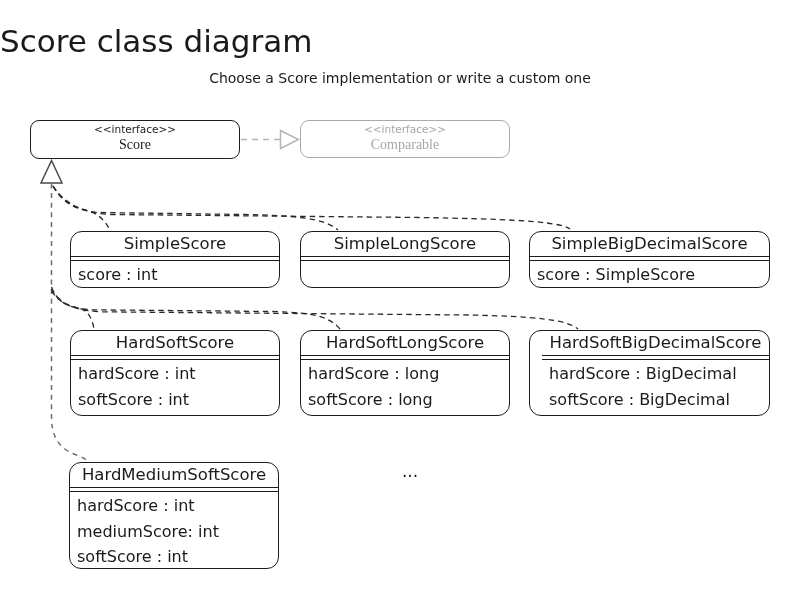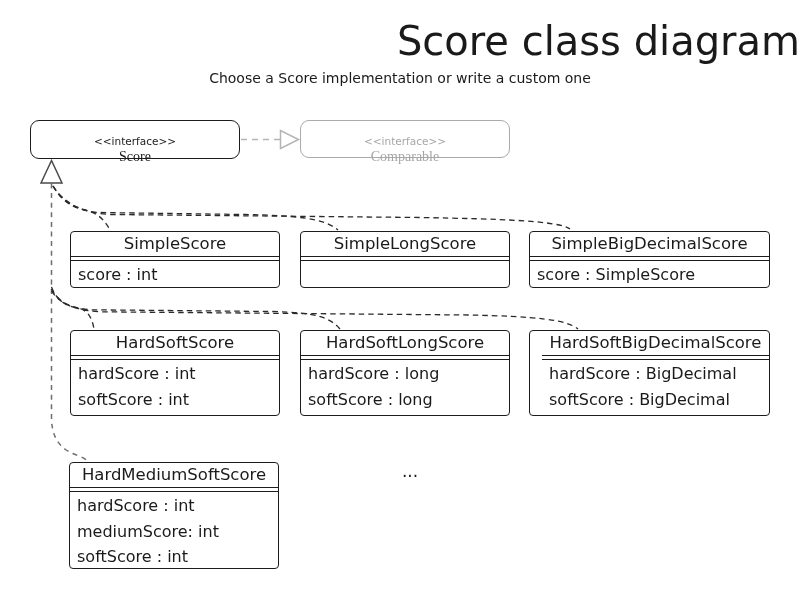--- a/index.html
+++ b/index.html
@@ -2,39 +2,39 @@
 <html><head>
 <meta charset="utf-8">
 <style>
   html,body { margin:0; padding:0; background:#ffffff; }
   .stage {
     position:relative; width:800px; height:600px; background:#ffffff;
     font-family:"DejaVu Sans", sans-serif; color:#1a1a1a; overflow:hidden;
   }
   .diagram-title {
     position:absolute; left:0; top:24px; width:800px;
-    text-align:right; font-size:40px; line-height:34px; font-weight:400;
+    text-align:left; font-size:31px; line-height:34px; font-weight:400;
   }
   .diagram-subtitle {
     position:absolute; left:0; top:70px; width:800px;
     text-align:center; font-size:14px; line-height:17px; font-weight:400;
   }
   .connector-layer { position:absolute; left:0; top:0; width:800px; height:600px; }
 
   .iface {
     position:absolute; box-sizing:border-box; background:#ffffff;
-    border:1.6px solid #1c1c1c; border-radius:9px; text-align:center; padding-top:14px;
+    border:1.6px solid #1c1c1c; border-radius:9px; text-align:center; padding-top:2px;
   }
   .iface .stereo { font-size:10.5px; line-height:12px; }
   .iface .iname  { font-size:14px;   line-height:20px;font-family:Liberation Serif, serif; }
   .iface.muted { border-color:#aaaaaa; color:#a6a6a6; }
 
   .uml-class {
     position:absolute; box-sizing:border-box; background:#ffffff;
-    border:1.4px solid #1c1c1c; border-radius:4px; overflow:hidden;
+    border:1.4px solid #1c1c1c; border-radius:12px; overflow:hidden;
   }
   .cls-header {
     text-align:center; font-size:16.5px; line-height:20px;
     padding:2px 3px; border-bottom:1.4px solid #1c1c1c; white-space:nowrap;
   }
   .cls-sep { height:3px; border-bottom:1.4px solid #1c1c1c; }
   .cls-attrs { padding:1px 7px 2px; font-size:16px; line-height:25.5px; }
   .cls-attrs div { white-space:nowrap; }
 
   .ellipsis-label {

